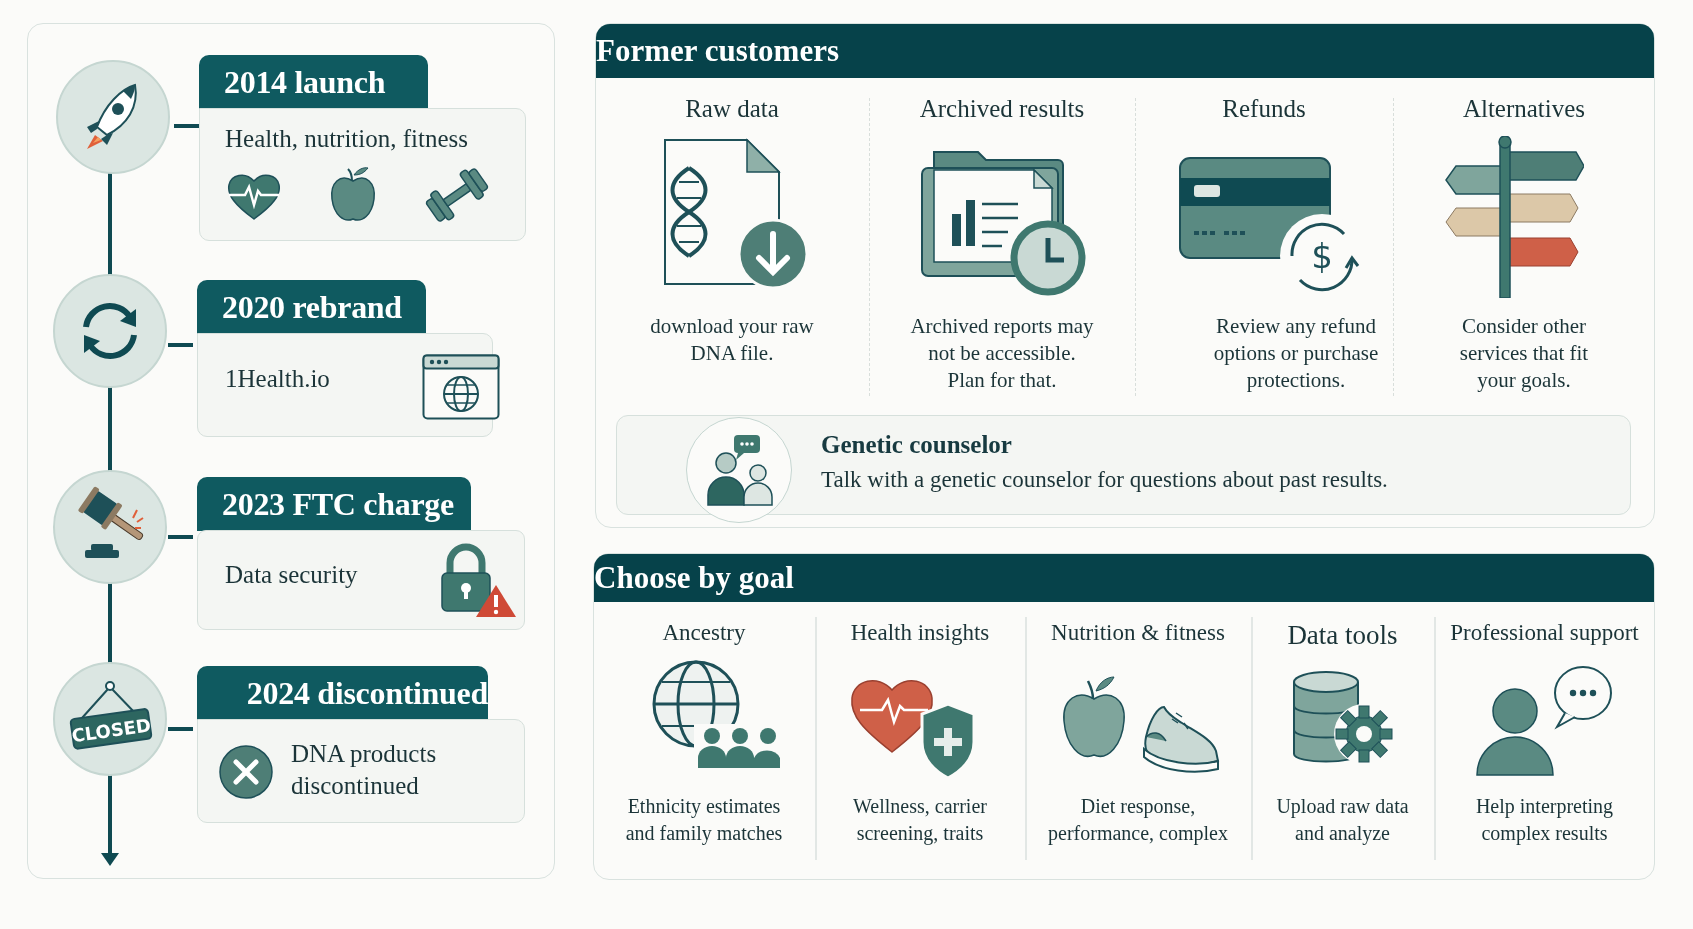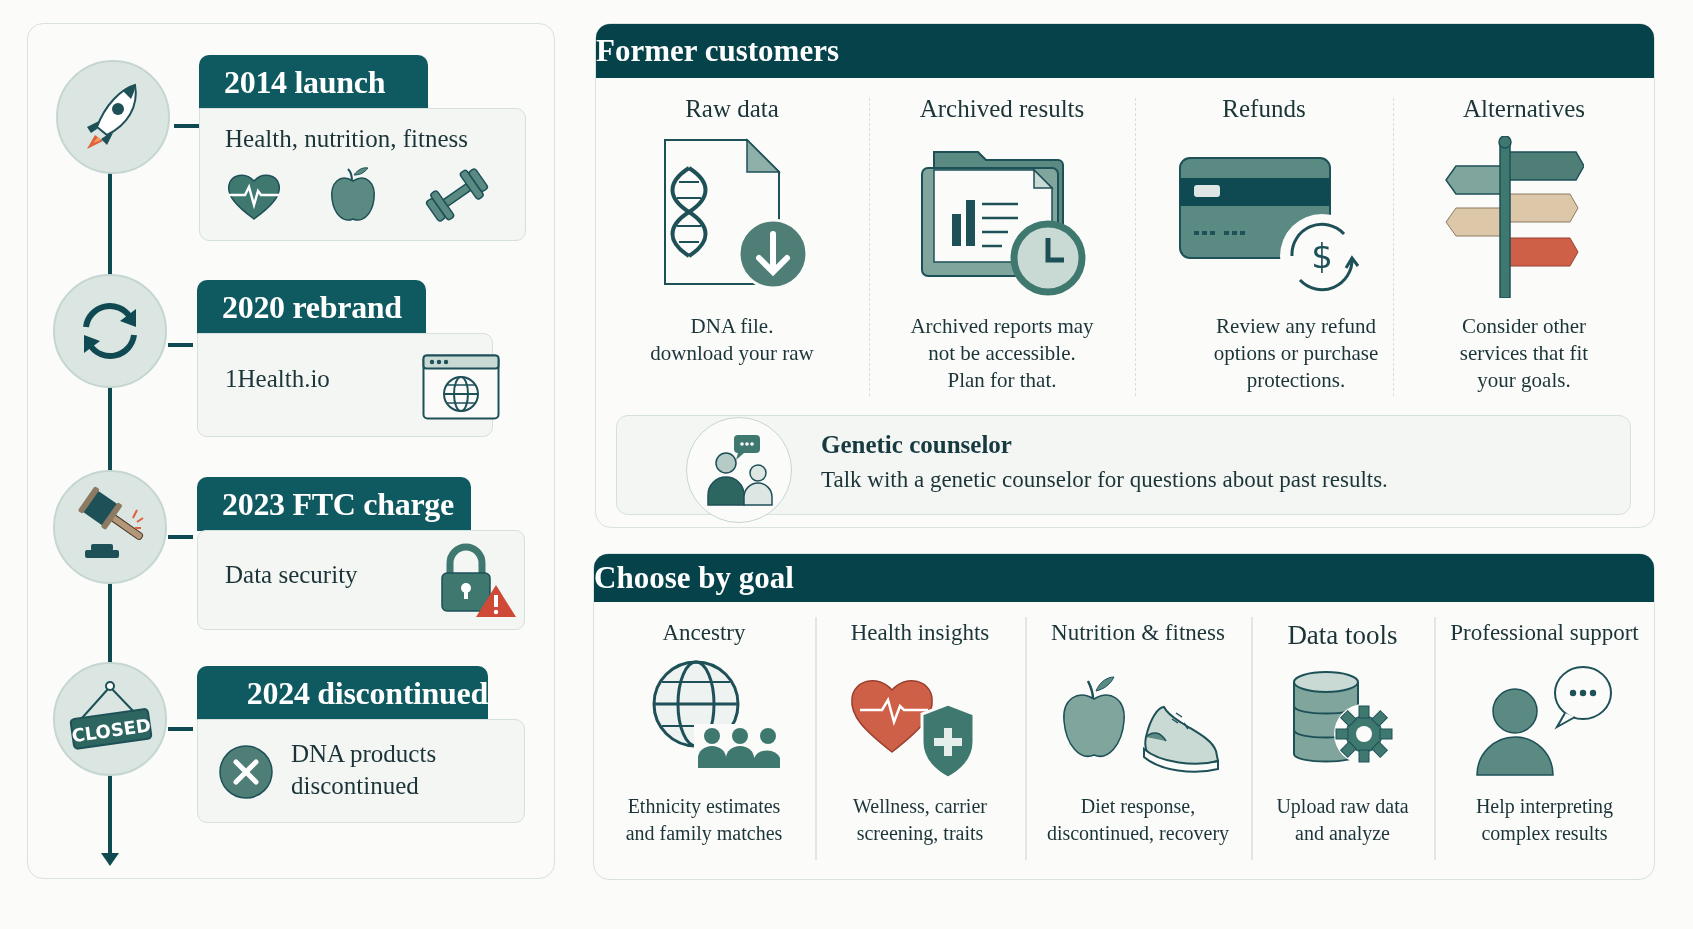--- a/index.html
+++ b/index.html
@@ -165,22 +165,22 @@
     <path d="M34 30 C12 44 12 60 34 74 C56 88 56 104 34 118" fill="none" stroke="#1e5058" stroke-width="4"></path>
     <line x1="24" y1="44" x2="44" y2="44" stroke="#1e5058" stroke-width="2"></line>
     <line x1="22" y1="60" x2="46" y2="60" stroke="#1e5058" stroke-width="2"></line>
     <line x1="22" y1="88" x2="46" y2="88" stroke="#1e5058" stroke-width="2"></line>
     <line x1="24" y1="104" x2="44" y2="104" stroke="#1e5058" stroke-width="2"></line>
     <circle cx="118" cy="116" r="34" fill="#4e7e76" stroke="#fbfbf9" stroke-width="3"></circle>
     <path d="M118 96 V132 M104 120 L118 134 L132 120" stroke="#fff" stroke-width="6" fill="none" stroke-linecap="round"></path>
   </svg>
 </div>
 <div class="col" style="left:595px; top:313px; width:274px;">
+  <div class="col-desc">download your raw</div>
   <div class="col-desc">DNA file.</div>
-  <div class="col-desc">download your raw</div>
 </div>
 
 <div class="col" style="left:869px; top:95px; width:266px;">
   <div class="col-title">Archived results</div>
 </div>
 <div class="icon-box" style="left:918px; top:146px; width:170px; height:150px;">
   <svg width="170" height="150" viewBox="0 0 170 150">
     <path d="M16 6 H60 L68 14 H140 A5 5 0 0 1 145 19 V128 H16 Z" fill="#5a8a82" stroke="#1e5058" stroke-width="2"></path>
     <rect x="4" y="22" width="136" height="108" rx="6" fill="#7fa59c" stroke="#1e5058" stroke-width="2"></rect>
     <path d="M16 24 H116 L134 42 V116 H16 Z" fill="#fbfbf9" stroke="#1e5058" stroke-width="1.5"></path>
@@ -328,21 +328,21 @@
     <path d="M33 24 C33 16 30 10 28 6" stroke="#1e5058" stroke-width="2.5" fill="none"></path>
     <path d="M36 16 C40 6 48 2 54 2 C50 10 44 14 36 16Z" fill="#5a8a82" stroke="#1e5058" stroke-width="1"></path>
     <path d="M86 62 C90 44 98 32 104 32 C108 40 116 44 122 48 C134 56 152 64 156 76 L158 86 C140 92 110 92 94 84 C86 80 84 72 86 62Z" fill="#c9d9d4" stroke="#1e5058" stroke-width="2"></path>
     <path d="M86 62 C92 56 100 56 106 66" fill="#5a8a82" stroke="#1e5058" stroke-width="1.5"></path>
     <path d="M84 74 C100 88 136 92 158 86 L158 94 C134 100 100 96 84 82 Z" fill="#fbfbf9" stroke="#1e5058" stroke-width="2"></path>
     <path d="M112 44 L118 48 M116 38 L122 42 M124 48 L128 54" stroke="#1e5058" stroke-width="1.5"></path>
   </svg>
 </div>
 <div class="col" style="left:1025px; top:793px; width:226px;">
   <div class="col-desc" style="font-size:20px;">Diet response,</div>
-  <div class="col-desc" style="font-size:20px;">discontinued, recovery</div>
+  <div class="col-desc" style="font-size:20px;">performance, complex</div>
 </div>
 
 <div class="col" style="left:1251px; top:620px; width:183px;">
   <div class="col-title" style="font-size:27px;font-family:Liberation Serif, serif;">Data tools</div>
 </div>
 <div class="icon-box" style="left:1290px; top:670px; width:110px; height:100px;">
   <svg width="110" height="100" viewBox="0 0 110 100">
     <path d="M4 12 V84 C4 94 68 94 68 84 V12" fill="#7fa59c" stroke="#1e5058" stroke-width="2"></path>
     <ellipse cx="36" cy="12" rx="32" ry="10" fill="#c9d9d4" stroke="#1e5058" stroke-width="2"></ellipse>
     <path d="M4 36 C4 46 68 46 68 36" fill="none" stroke="#1e5058" stroke-width="2"></path>

